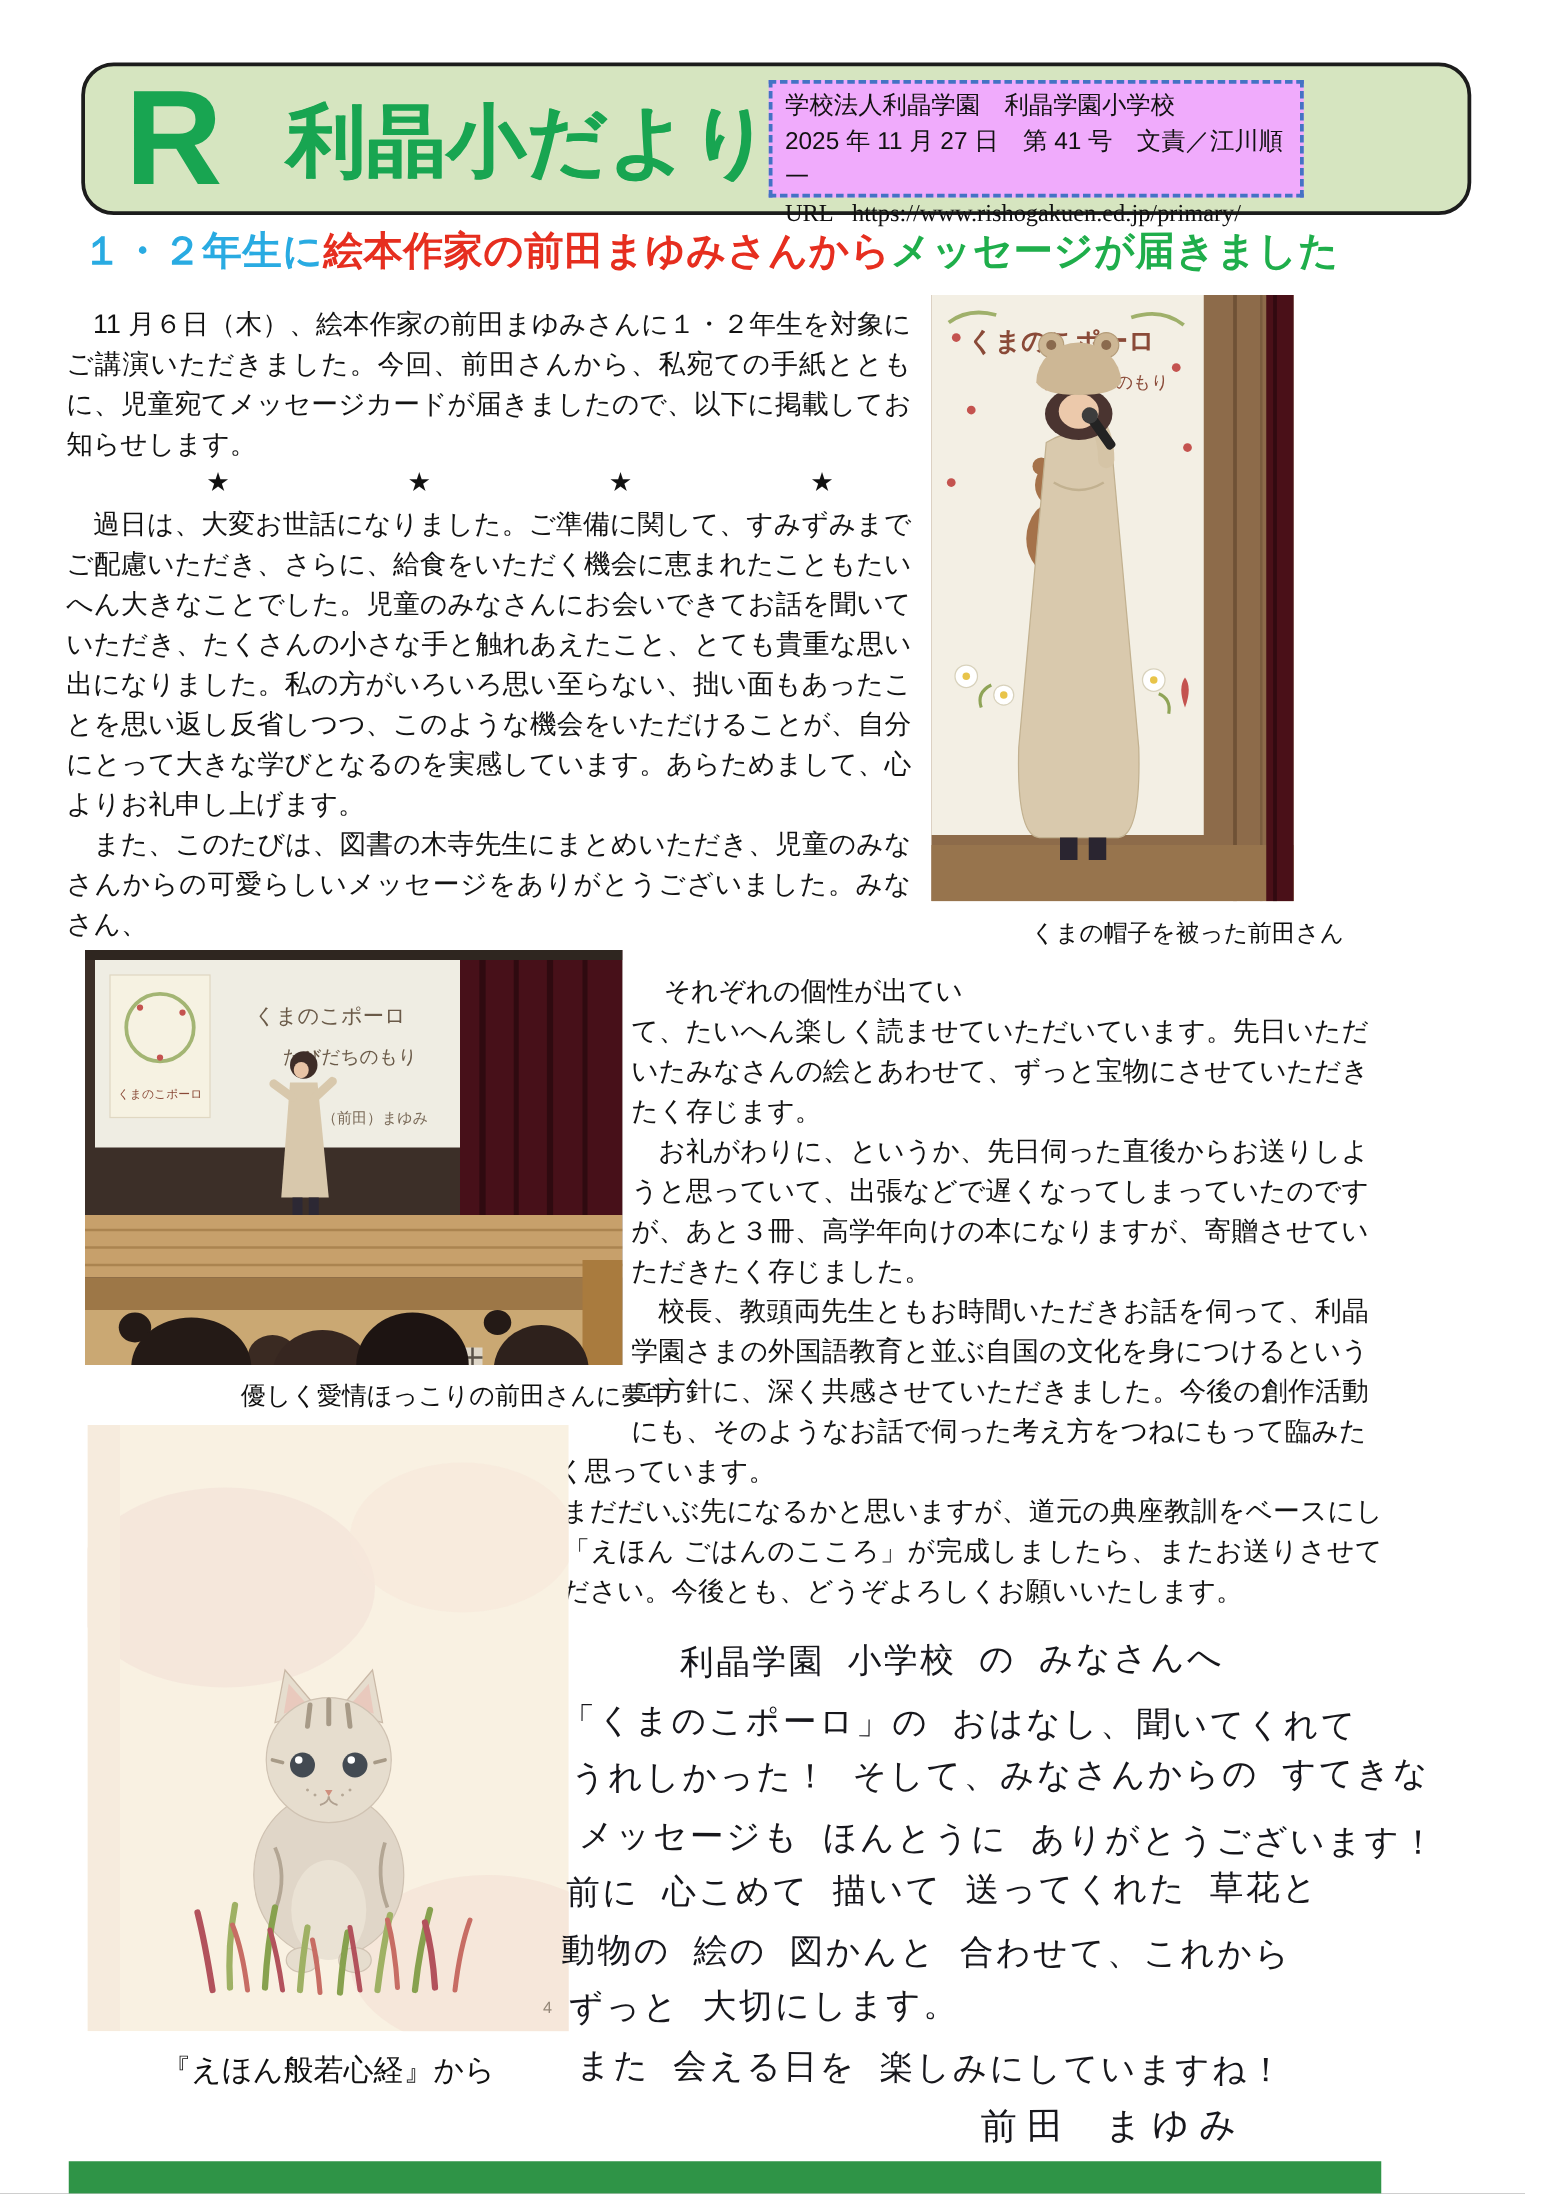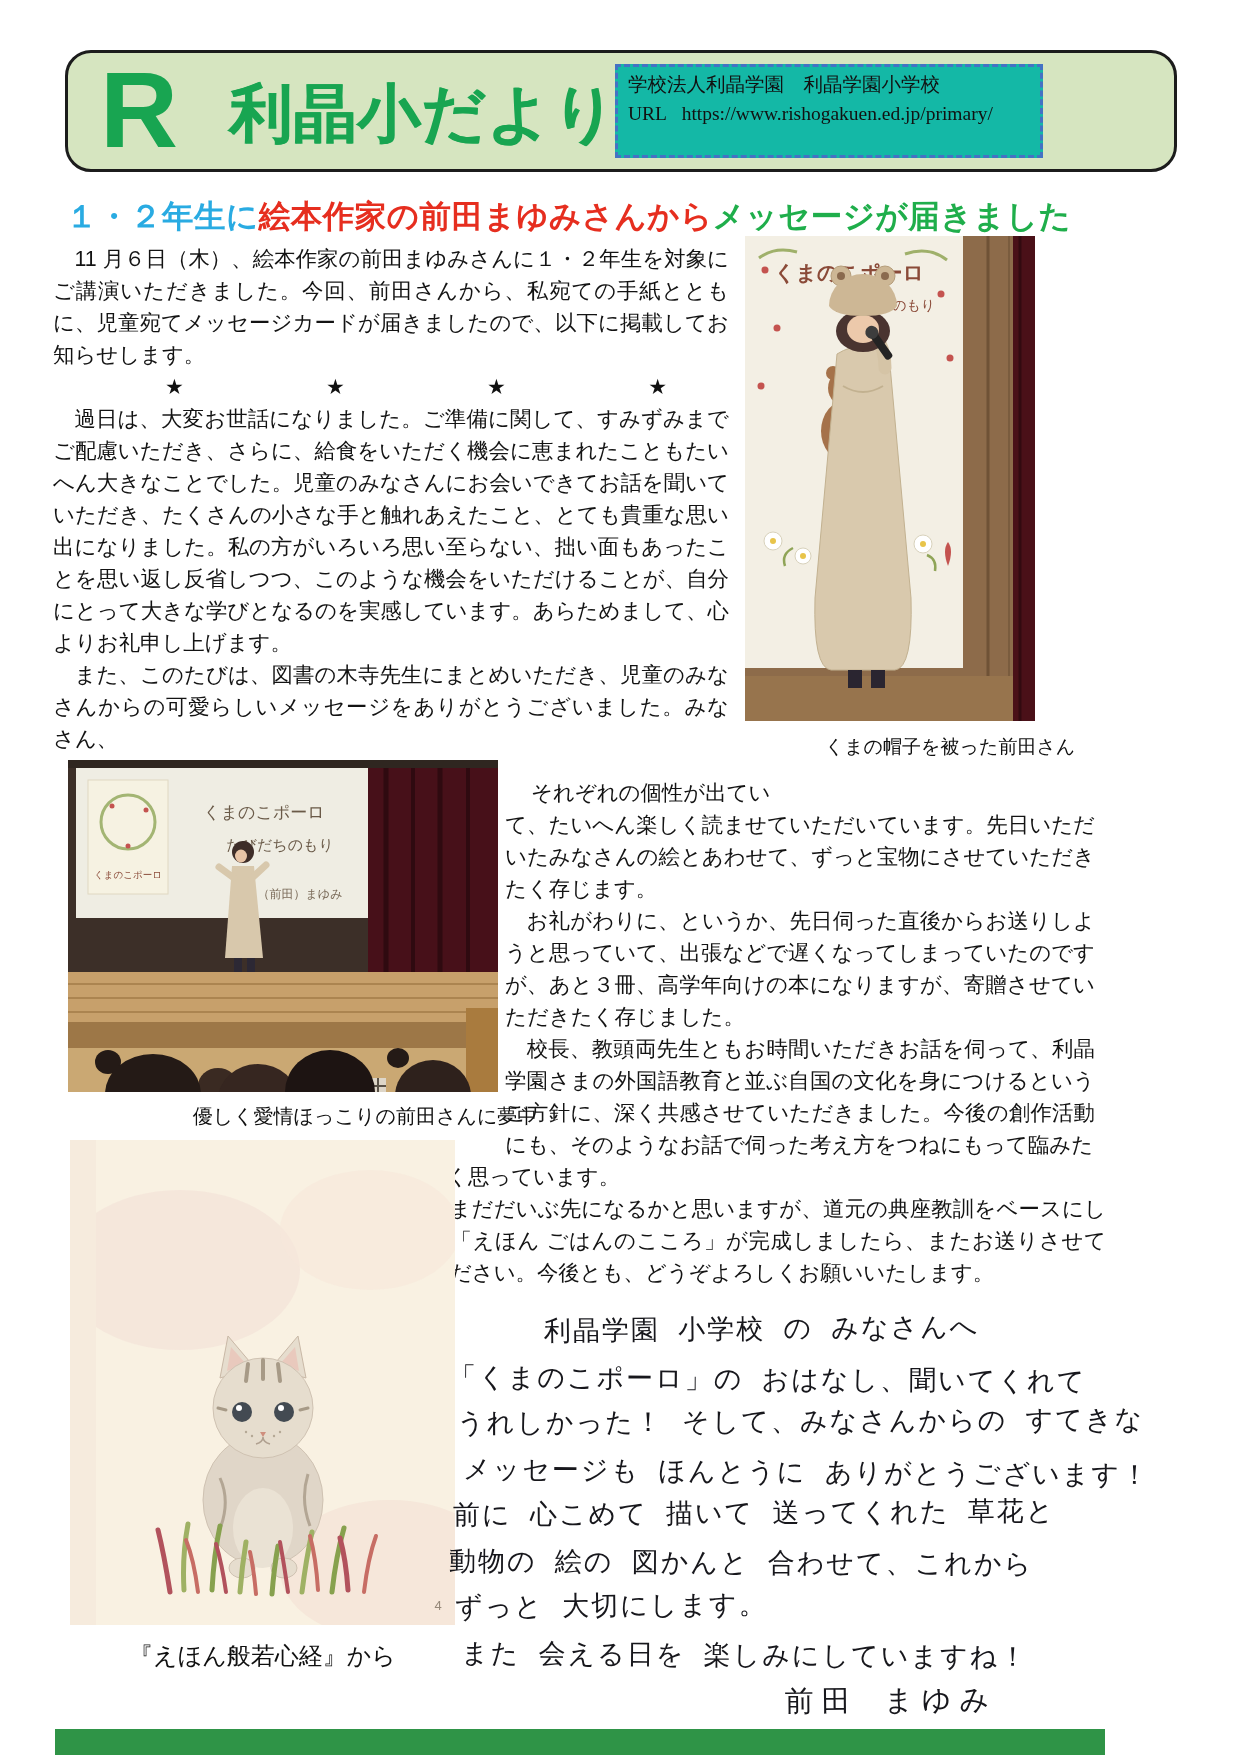--- a/index.html
+++ b/index.html
@@ -29,29 +29,29 @@
     font-family:"Liberation Sans",sans-serif;
   }
   .header-title{
     position:absolute;left:133px;top:0;height:116px;line-height:120px;
     font-size:63px;font-weight:900;color:var(--brand-green);letter-spacing:1px;
     text-shadow:1px 0 var(--brand-green);
     margin-left:28px;
   }
   .info-box{
     position:absolute;left:547px;top:11px;width:428px;height:94px;
-    background:#14b8a6;border:3px dashed var(--info-border-blue);
+    background:#f0abfc;border:3px dashed var(--info-border-blue);
     box-sizing:border-box;padding:3px 10px;
     font-size:19.5px;line-height:29px;color:#111;
   }
   .info-url{font-family:"Liberation Serif",serif;}
   .info-url .url-text{font-family:"Liberation Serif",serif;}
   
   .headline{
-    position:absolute;left:66px;top:196px;width:1120px;
+    position:absolute;left:66px;top:180px;width:1120px;
     font-size:31.5px;font-weight:900;letter-spacing:0.5px;white-space:nowrap;
   }
   .hl-blue{color:var(--headline-blue);}
   .hl-red{color:var(--headline-red);}
   .hl-green{color:var(--headline-green);}
   
   .bodytext{font-size:21.4px;line-height:32px;text-align:justify;color:#131313;}
   .bodytext p{margin:0;}
   .block-top{position:absolute;left:53px;top:243px;width:676px;}
   .star-row{
@@ -103,20 +103,21 @@
 </head>
 <body>
 
 <div class="page">
 
   <div class="header-box">
     <div class="logo-r">R</div>
     <div class="header-title">利晶小だより</div>
     <div class="info-box">
       <div>学校法人利晶学園　利晶学園小学校</div>
+      <div>2025 年 11 月 27 日　第 41 号　文責／江川順一</div>
       <div class="info-url"><span>URL</span>&nbsp;&nbsp;&nbsp;<span class="url-text">https://www.rishogakuen.ed.jp/primary/</span></div>
     </div>
   </div>
 
   <div class="headline">
     <span class="hl-blue">１・２年生に</span><span class="hl-red">絵本作家の前田まゆみさんから</span><span class="hl-green">メッセージが届きました</span>
   </div>
 
   <div class="block-top bodytext">
     <p>　11 月６日（木）、絵本作家の前田まゆみさんに１・２年生を対象にご講演いただきました。今回、前田さんから、私宛ての手紙とともに、児童宛てメッセージカードが届きましたので、以下に掲載してお知らせします。</p>

